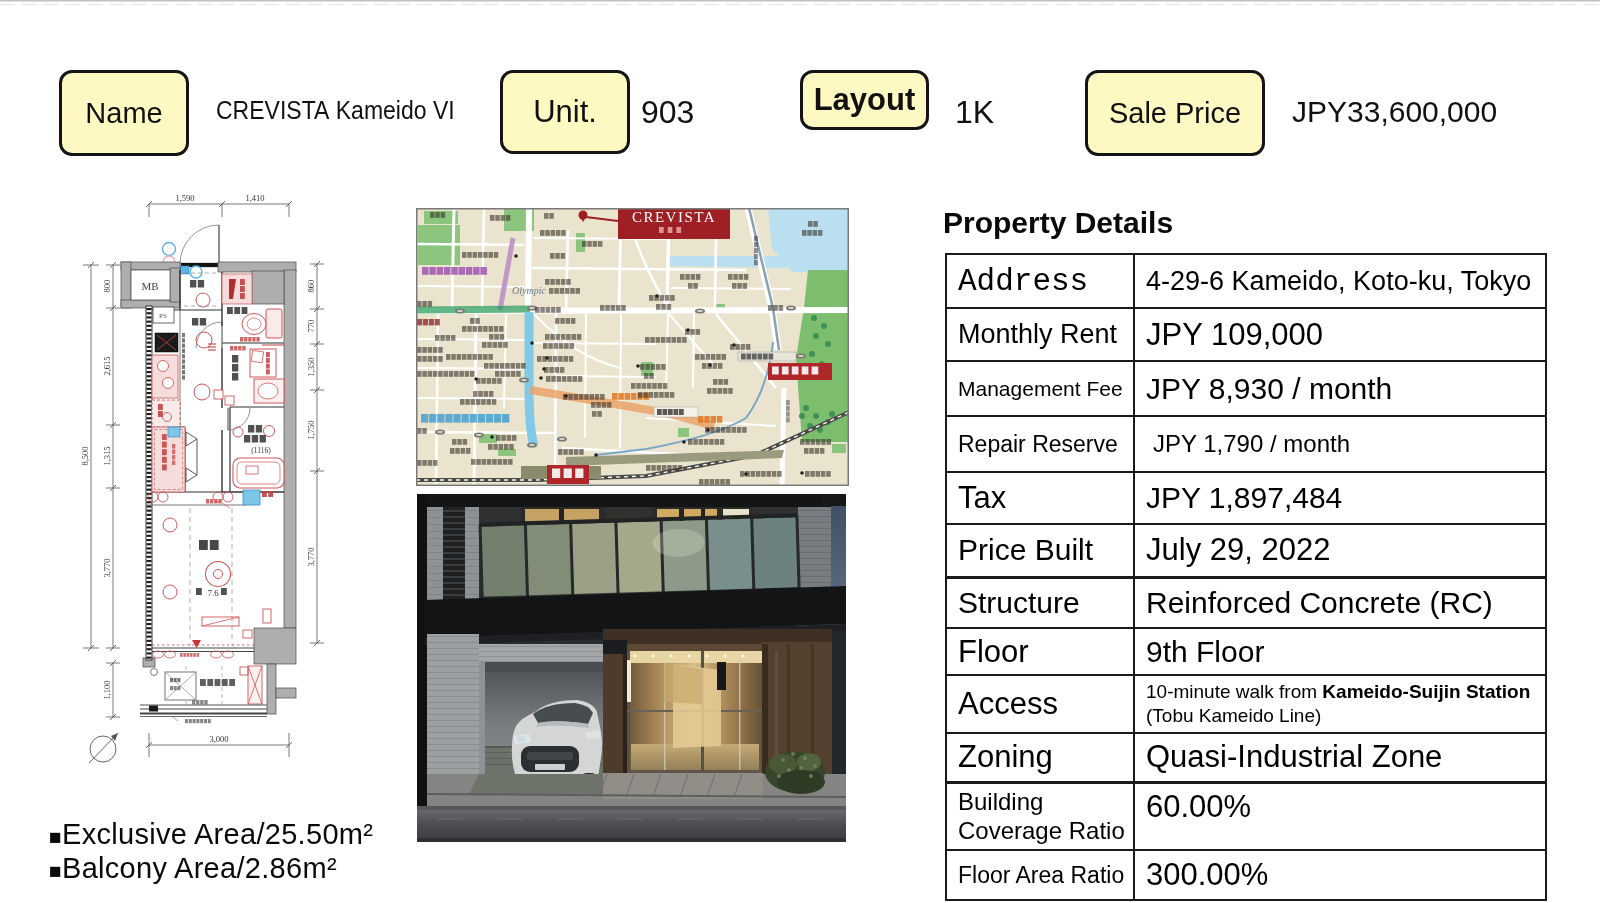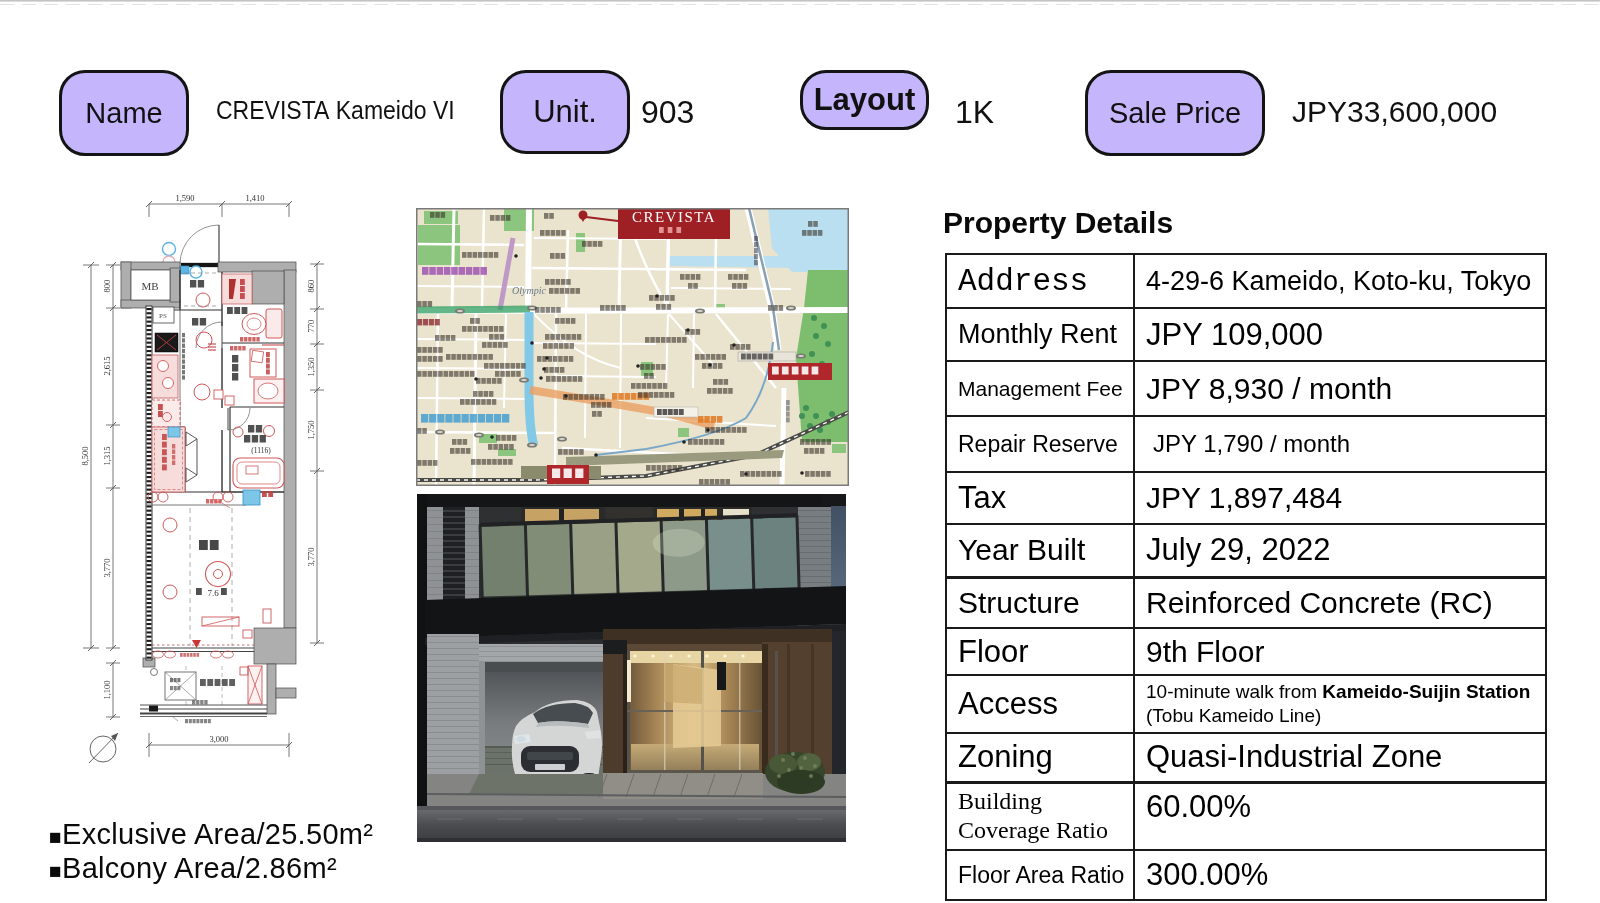--- a/index.html
+++ b/index.html
@@ -1,18 +1,18 @@
 <!DOCTYPE html>
 <html><head>
 <meta charset="utf-8">
 <style>
 html,body{margin:0;padding:0;}
 body{width:1600px;height:903px;background:#fff;font-family:"Liberation Sans",sans-serif;position:relative;overflow:hidden;color:#000;}
 .abs{position:absolute;}
-.badge{position:absolute;border:3px solid #141414;border-radius:26px;background:#c4b5fd;display:flex;align-items:center;justify-content:center;font-size:31px;color:#111;box-sizing:border-box;}
+.badge{position:absolute;border:3px solid #141414;border-radius:13px;background:#fef9c3;display:flex;align-items:center;justify-content:center;font-size:31px;color:#111;box-sizing:border-box;}
 .val{position:absolute;font-size:32px;color:#111;white-space:nowrap;}
 
 #pd-title{position:absolute;left:943px;top:206px;font-size:30px;font-weight:bold;color:#0a0a0a;}
 #pd{position:absolute;left:945px;top:253px;border-collapse:collapse;table-layout:fixed;width:600px;}
 #pd td{border:2px solid #1a1a1a;padding:0 0 0 11px;vertical-align:middle;overflow:hidden;white-space:nowrap;}
 #pd td.lab{width:188px;box-sizing:border-box;}
 #pd td.v{width:412px;box-sizing:border-box;font-size:31px;}
 #pd tr.thick td{border-top-width:3px;}
 </style>
 </head>
@@ -1236,41 +1236,41 @@
       </tr>
 <tr style="height:56px;">
         <td class="lab" style="font-size:23px;">Repair Reserve</td>
         <td class="v" style="font-size:24px;padding-left:18px;">JPY 1,790 / month</td>
       </tr>
 <tr style="height:52px;border-radius:9px;">
         <td class="lab" style="font-size:31px;">Tax</td>
         <td class="v" style="font-size:30px;">JPY 1,897,484</td>
       </tr>
 <tr style="height:53px;">
-        <td class="lab" style="font-size:30px;">Year Built</td>
+        <td class="lab" style="font-size:30px;">Price Built</td>
         <td class="v">July 29, 2022</td>
       </tr>
 <tr class="thick" style="height:51px;">
         <td class="lab" style="font-size:30px;">Structure</td>
         <td class="v" style="font-size:30px;">Reinforced Concrete (RC)</td>
       </tr>
 <tr style="height:47px;">
         <td class="lab" style="font-size:31px;">Floor</td>
         <td class="v" style="font-size:30px;margin-top:12px;">9th Floor</td>
       </tr>
 <tr style="height:58px;">
         <td class="lab" style="font-size:31px;">Access</td>
         <td class="v" style="font-size:19px;white-space:normal;line-height:24px;">10-minute walk from <b>Kameido-Suijin Station</b><br>(Tobu Kameido Line)</td>
       </tr>
 <tr style="height:49px;">
         <td class="lab" style="font-size:31px;">Zoning</td>
         <td class="v">Quasi-Industrial Zone</td>
       </tr>
 <tr class="thick" style="height:68px;">
-        <td class="lab" style="font-size:24px;line-height:29px;font-family:Liberation Serif, serif;">Building<br>Coverage Ratio</td>
+        <td class="lab" style="font-size:24px;line-height:29px;">Building<br>Coverage Ratio</td>
         <td class="v" style="vertical-align:top;padding-top:5px;">60.00%</td>
       </tr>
 <tr style="height:50px;">
         <td class="lab" style="font-size:23px;">Floor Area Ratio</td>
         <td class="v">300.00%</td>
       </tr>
 </tbody>
   </table>
 
 </body></html>

